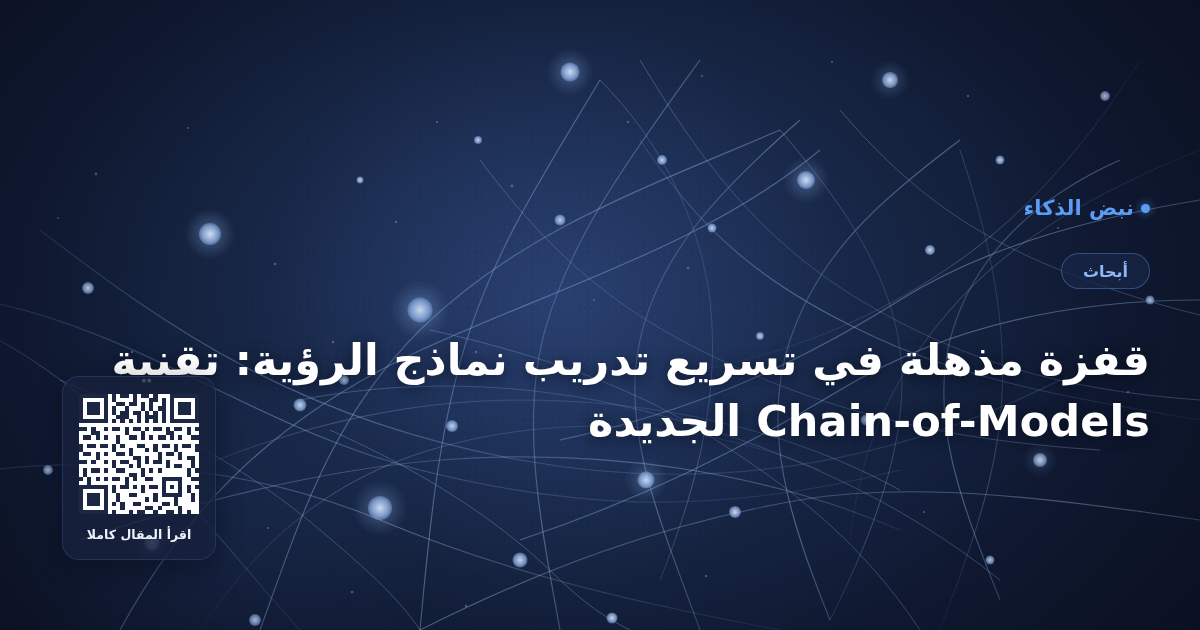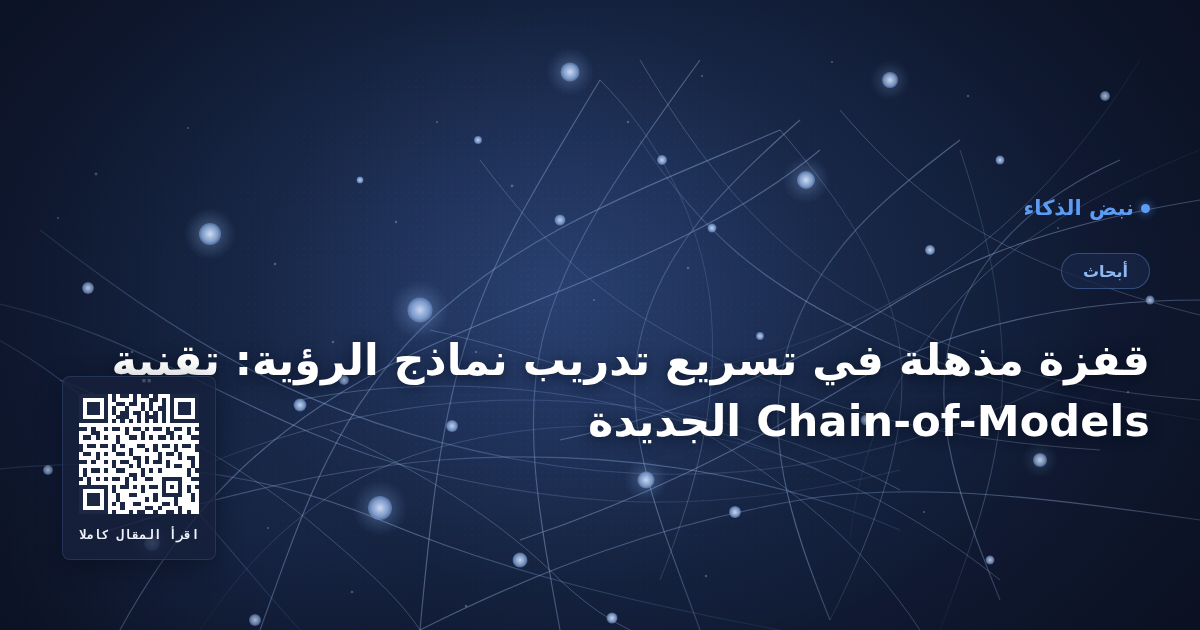--- a/index.html
+++ b/index.html
@@ -105,30 +105,29 @@
     letter-spacing:.1px;
     text-shadow:0 2px 14px rgba(5,10,24,.65);
     margin-top:18px;
   }
 
   
   .qr-card {
     position:absolute;
     left:62px; top:376px;
     width:154px; height:184px;
-    border-radius:8px;
+    border-radius:17px;
     background:rgba(22,32,60,0.80);
     border:1px solid rgba(92,128,195,0.22);
     box-shadow:0 6px 26px rgba(4,8,20,.45);
     display:flex;
     flex-direction:column;
     align-items:center;
     justify-content:flex-start;
     padding-top:17px;
-    font-family:Liberation Mono, monospace;
   }
   .qr-img {
     width:120px; height:120px;
     display:block;
     background:#ffffff;
     padding:0;
   }
   .qr-caption {
     margin-top:13px;
     font-size:12.5px;

